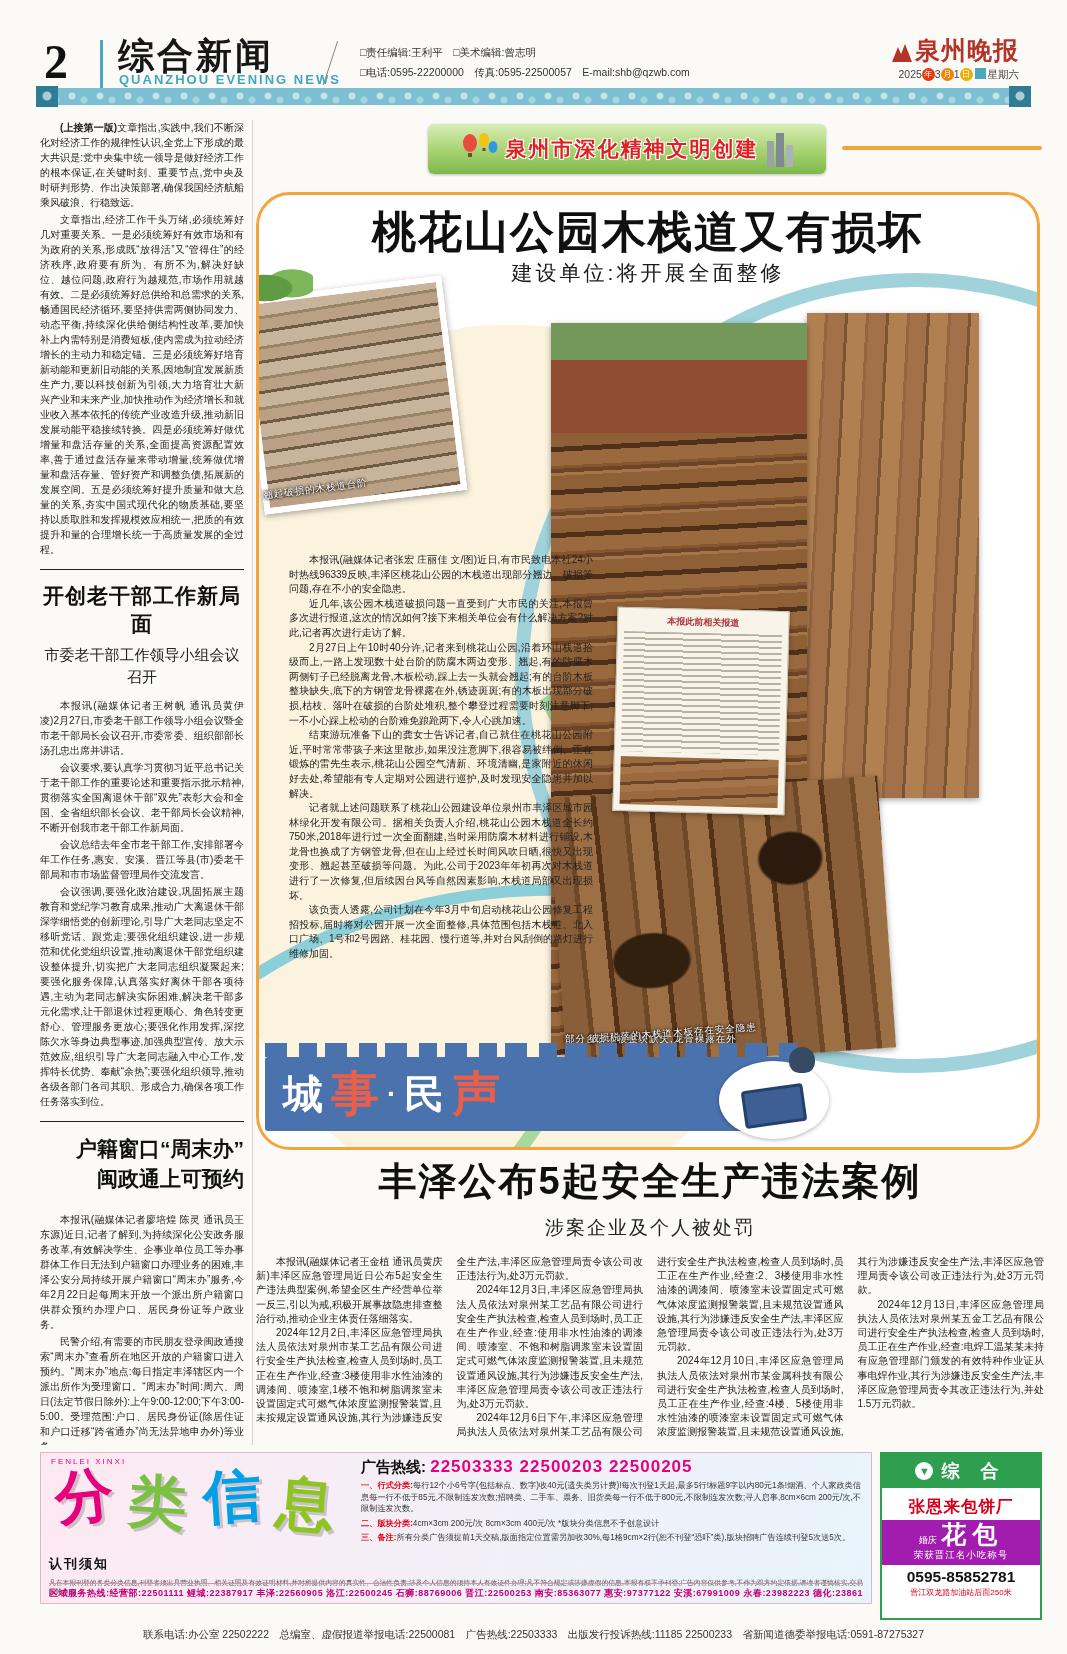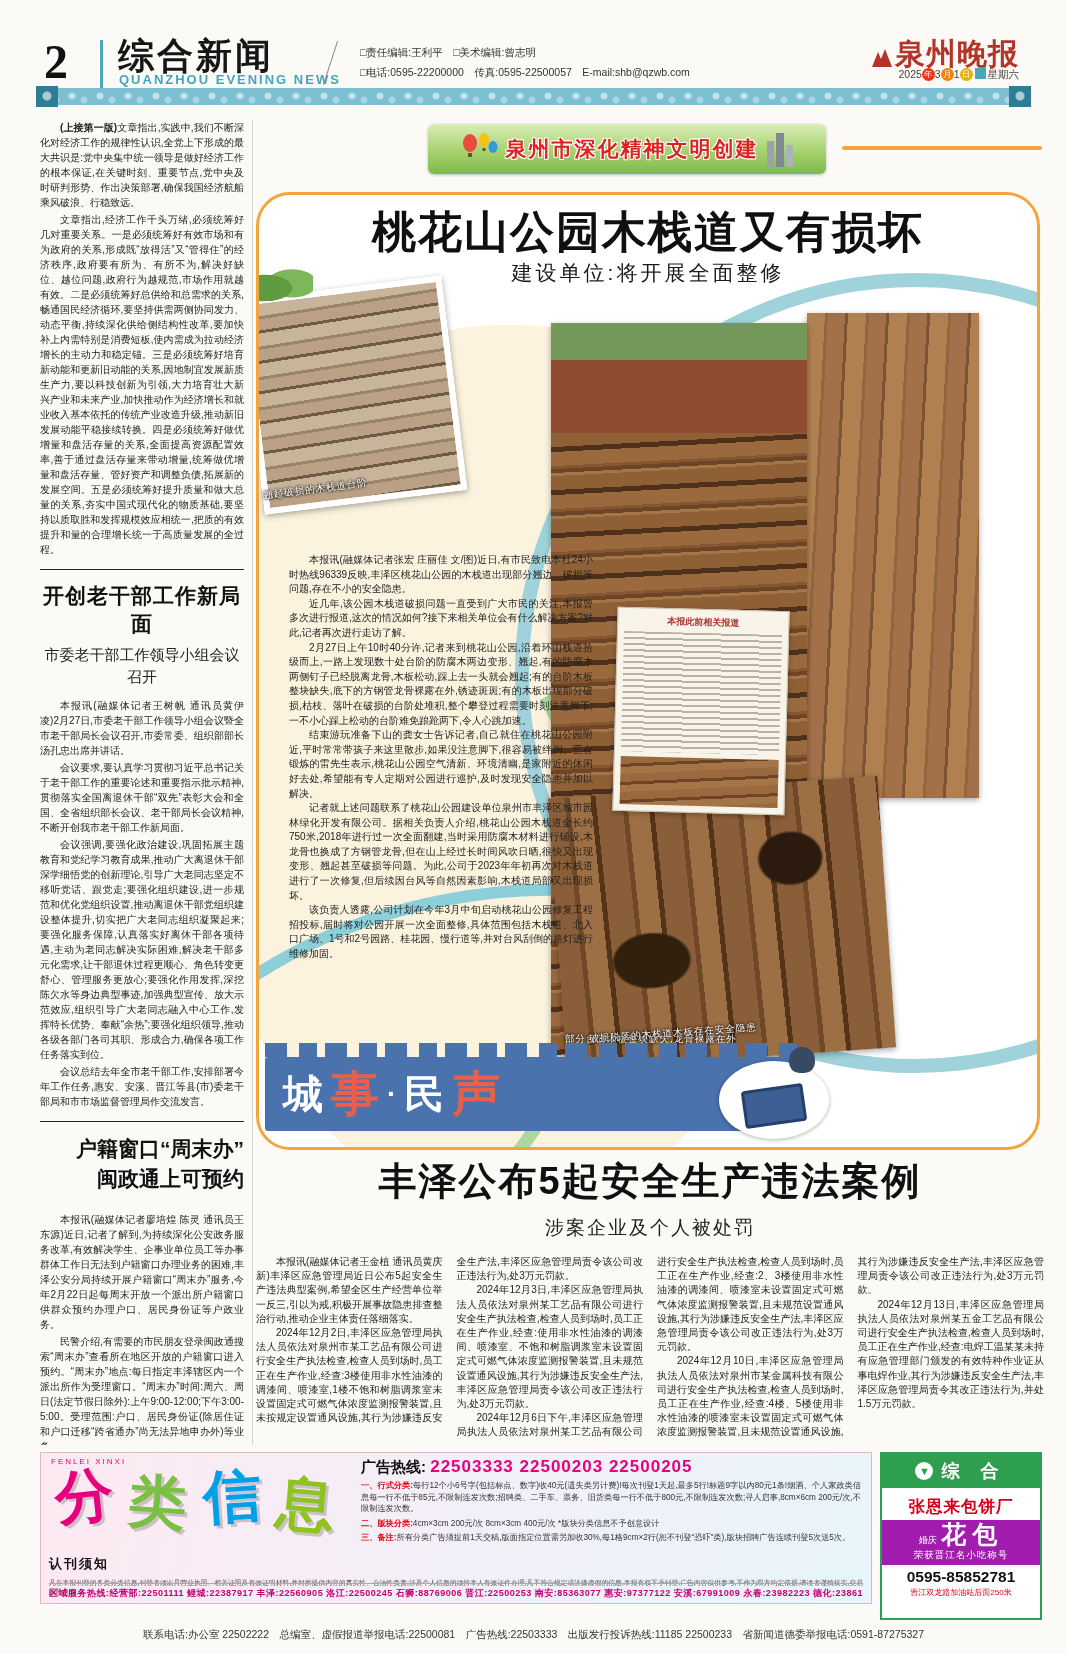--- a/index.html
+++ b/index.html
@@ -9,21 +9,21 @@
 
   
   .hdr { position:absolute; left:0; top:0; width:100%; height:116px; }
   .page-num { position:absolute; left:44px; top:34px; font-family:"Liberation Serif", serif; font-size:48px; font-weight:bold; color:#111; }
   .hdr-div { position:absolute; left:100px; top:40px; width:3px; height:48px; background:#4aa8bd; }
   .sec-cn { position:absolute; left:118px; top:32px; font-size:36px; font-weight:900; color:#161616; letter-spacing:3px; }
   .sec-en { position:absolute; left:119px; top:72px; font-size:13px; font-weight:bold; color:#3fa8bc; letter-spacing:2px; }
   .hdr-slash { position:absolute; left:330px; top:40px; width:1px; height:46px; background:#888; transform:rotate(18deg); }
   .ed-line1 { position:absolute; left:360px; top:46px; font-size:10.5px; color:#333; }
   .ed-line2 { position:absolute; left:360px; top:66px; font-size:10.5px; color:#333; }
-  .masthead { position:absolute; right:48px; top:34px; font-family:"Liberation Serif", serif; font-size:30px; font-weight:bold; color:#b5342a; letter-spacing:1px; }
+  .masthead { position:absolute; right:48px; top:34px; font-family:"Liberation Serif", serif; font-size:25px; font-weight:bold; color:#b5342a; letter-spacing:1px; }
   .masthead svg { vertical-align:-4px; margin-right:2px; }
   .date-line { position:absolute; right:48px; top:68px; font-size:10.5px; color:#444; }
   .dchip { display:inline-block; width:13px; height:13px; line-height:13px; border-radius:50%; color:#fff; font-size:8.5px; text-align:center; vertical-align:1px; }
   .dchip.y { background:#e8380d; } .dchip.m { background:#f08300; } .dchip.d { background:#e8b004; }
   .dsq { display:inline-block; width:11px; height:11px; background:#4aa8bd; vertical-align:-1px; margin:0 2px; }
   .wave { position:absolute; left:36px; top:88px; width:995px; height:17px; background:#7bbfd1;
           background-image:radial-gradient(circle at 8px 8px, rgba(255,255,255,.55) 3px, transparent 4px),
                            radial-gradient(circle at 20px 12px, rgba(255,255,255,.35) 3px, transparent 4px);
           background-size:28px 17px; }
   .wave-end { position:absolute; top:86px; width:22px; height:21px; background:#2e7d95;
@@ -182,22 +182,22 @@
   </div>
 
   <div class="left-col">
     <p class="body-text"><span class="leadin">(上接第一版)</span><span>文章指出,实践中,我们不断深化对经济工作的规律性认识,全党上下形成的最大共识是:党中央集中统一领导是做好经济工作的根本保证,在关键时刻、重要节点,党中央及时研判形势、作出决策部署,确保我国经济航船乘风破浪、行稳致远。</span></p>
     <p class="body-text">文章指出,经济工作千头万绪,必须统筹好几对重要关系。一是必须统筹好有效市场和有为政府的关系,形成既“放得活”又“管得住”的经济秩序,政府要有所为、有所不为,解决好缺位、越位问题,政府行为越规范,市场作用就越有效。二是必须统筹好总供给和总需求的关系,畅通国民经济循环,要坚持供需两侧协同发力、动态平衡,持续深化供给侧结构性改革,要加快补上内需特别是消费短板,使内需成为拉动经济增长的主动力和稳定锚。三是必须统筹好培育新动能和更新旧动能的关系,因地制宜发展新质生产力,要以科技创新为引领,大力培育壮大新兴产业和未来产业,加快推动作为经济增长和就业收入基本依托的传统产业改造升级,推动新旧发展动能平稳接续转换。四是必须统筹好做优增量和盘活存量的关系,全面提高资源配置效率,善于通过盘活存量来带动增量,统筹做优增量和盘活存量、管好资产和调整负债,拓展新的发展空间。五是必须统筹好提升质量和做大总量的关系,夯实中国式现代化的物质基础,要坚持以质取胜和发挥规模效应相统一,把质的有效提升和量的合理增长统一于高质量发展的全过程。</p>
     <div class="rule"></div>
     <div class="a2-title">开创老干部工作新局面</div>
     <div class="a2-sub">市委老干部工作领导小组会议召开</div>
     <p class="body-text">本报讯(融媒体记者王树帆 通讯员黄伊凌)2月27日,市委老干部工作领导小组会议暨全市老干部局长会议召开,市委常委、组织部部长汤孔忠出席并讲话。</p>
     <p class="body-text">会议要求,要认真学习贯彻习近平总书记关于老干部工作的重要论述和重要指示批示精神,贯彻落实全国离退休干部“双先”表彰大会和全国、全省组织部长会议、老干部局长会议精神,不断开创我市老干部工作新局面。</p>
+    <p class="body-text">会议总结去年全市老干部工作,安排部署今年工作任务,惠安、安溪、晋江等县(市)委老干部局和市市场监督管理局作交流发言。</p>
     <p class="body-text">会议强调,要强化政治建设,巩固拓展主题教育和党纪学习教育成果,推动广大离退休干部深学细悟党的创新理论,引导广大老同志坚定不移听党话、跟党走;要强化组织建设,进一步规范和优化党组织设置,推动离退休干部党组织建设整体提升,切实把广大老同志组织凝聚起来;要强化服务保障,认真落实好离休干部各项待遇,主动为老同志解决实际困难,解决老干部多元化需求,让干部退休过程更顺心、角色转变更舒心、管理服务更放心;要强化作用发挥,深挖陈欠水等身边典型事迹,加强典型宣传、放大示范效应,组织引导广大老同志融入中心工作,发挥特长优势、奉献“余热”;要强化组织领导,推动各级各部门各司其职、形成合力,确保各项工作任务落实到位。</p>
-    <p class="body-text">会议总结去年全市老干部工作,安排部署今年工作任务,惠安、安溪、晋江等县(市)委老干部局和市市场监督管理局作交流发言。</p>
     <div class="rule"></div>
     <div class="a3-title"><span>户籍窗口“周末办”</span><br><span>闽政通上可预约</span></div>
     <p class="body-text">本报讯(融媒体记者廖培煌 陈灵 通讯员王东源)近日,记者了解到,为持续深化公安政务服务改革,有效解决学生、企事业单位员工等办事群体工作日无法到户籍窗口办理业务的困难,丰泽公安分局持续开展户籍窗口“周末办”服务,今年2月22日起每周末开放一个派出所户籍窗口供群众预约办理户口、居民身份证等户政业务。</p>
     <p class="body-text">民警介绍,有需要的市民朋友登录闽政通搜索“周末办”查看所在地区开放的户籍窗口进入预约。“周末办”地点:每日指定丰泽辖区内一个派出所作为受理窗口。“周末办”时间:周六、周日(法定节假日除外):上午9:00-12:00;下午3:00-5:00。受理范围:户口、居民身份证(除居住证和户口迁移“跨省通办”尚无法异地申办外)等业务。</p>
 
   </div>
 
   <div class="main-zone">
     <div class="banner">
       <svg width="40" height="34" viewBox="0 0 40 34">

